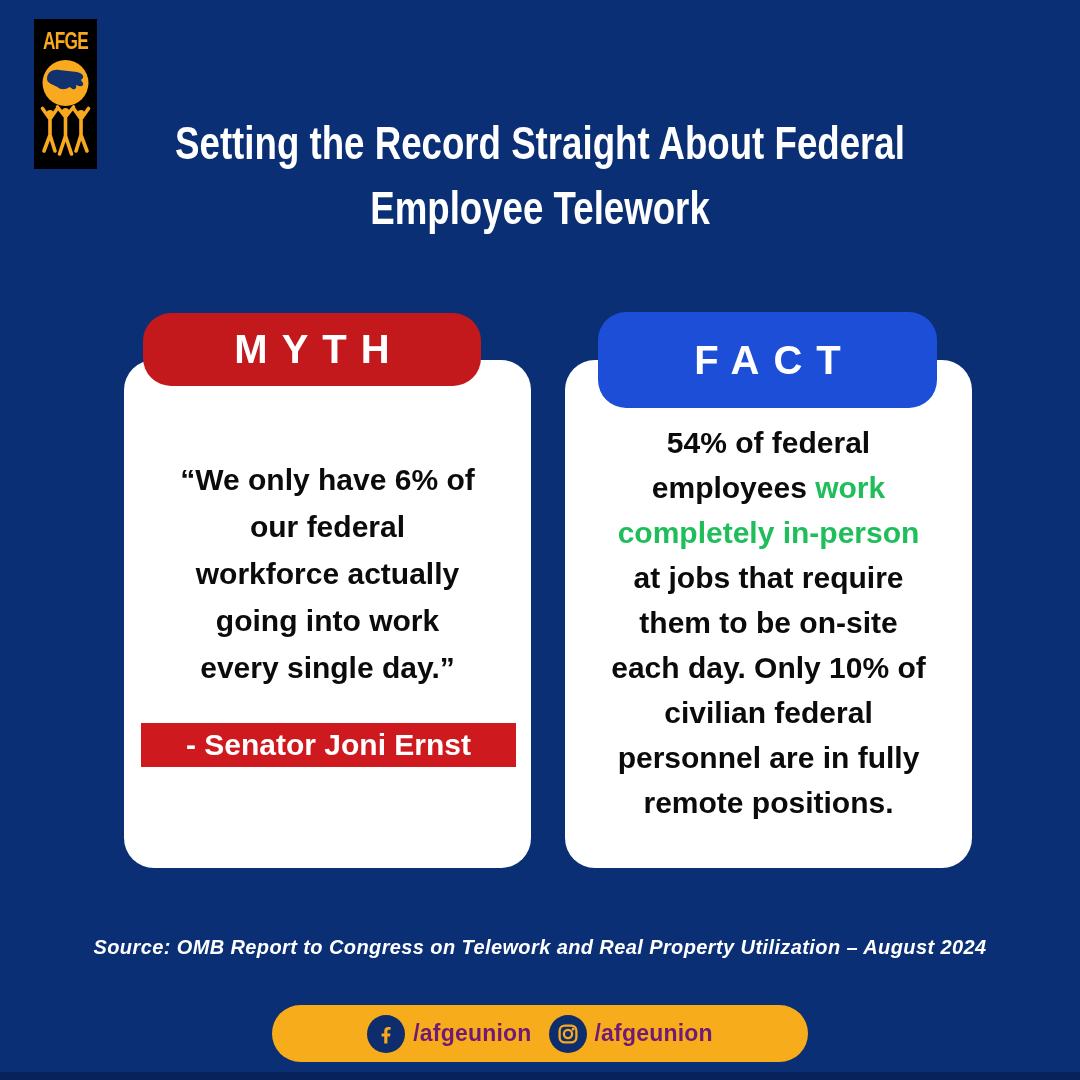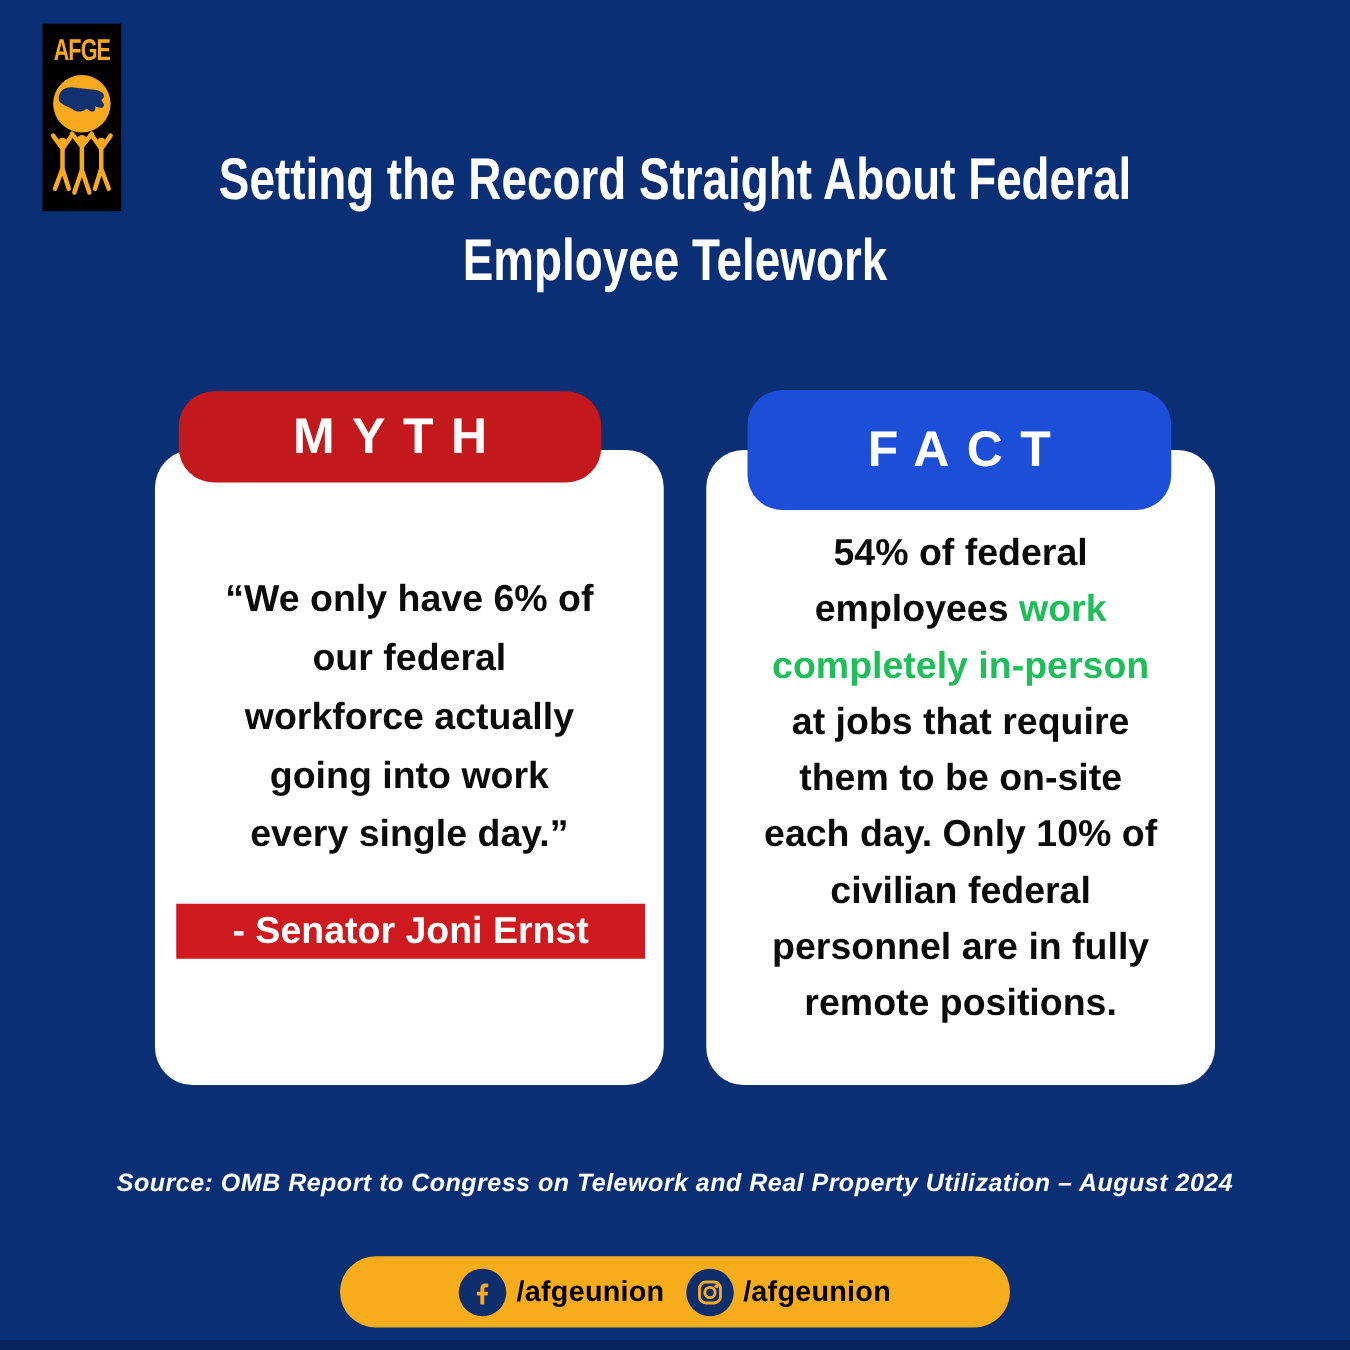--- a/index.html
+++ b/index.html
@@ -158,21 +158,21 @@
   .icon-circle {
     width: 38px; height: 38px;
     border-radius: 50%;
     background: #0E2D6C;
     display: flex;
     align-items: center;
     justify-content: center;
     flex: 0 0 auto;
   }
   .handle {
-    color: #000000;
+    color: #701a75;
     font-size: 23px;
     font-weight: 700;
     letter-spacing: 0.2px;
   }
 
   .bottom-strip {
     position: absolute;
     left: 0; right: 0; bottom: 0;
     height: 8px;
     background: rgba(3, 14, 45, 0.35);

